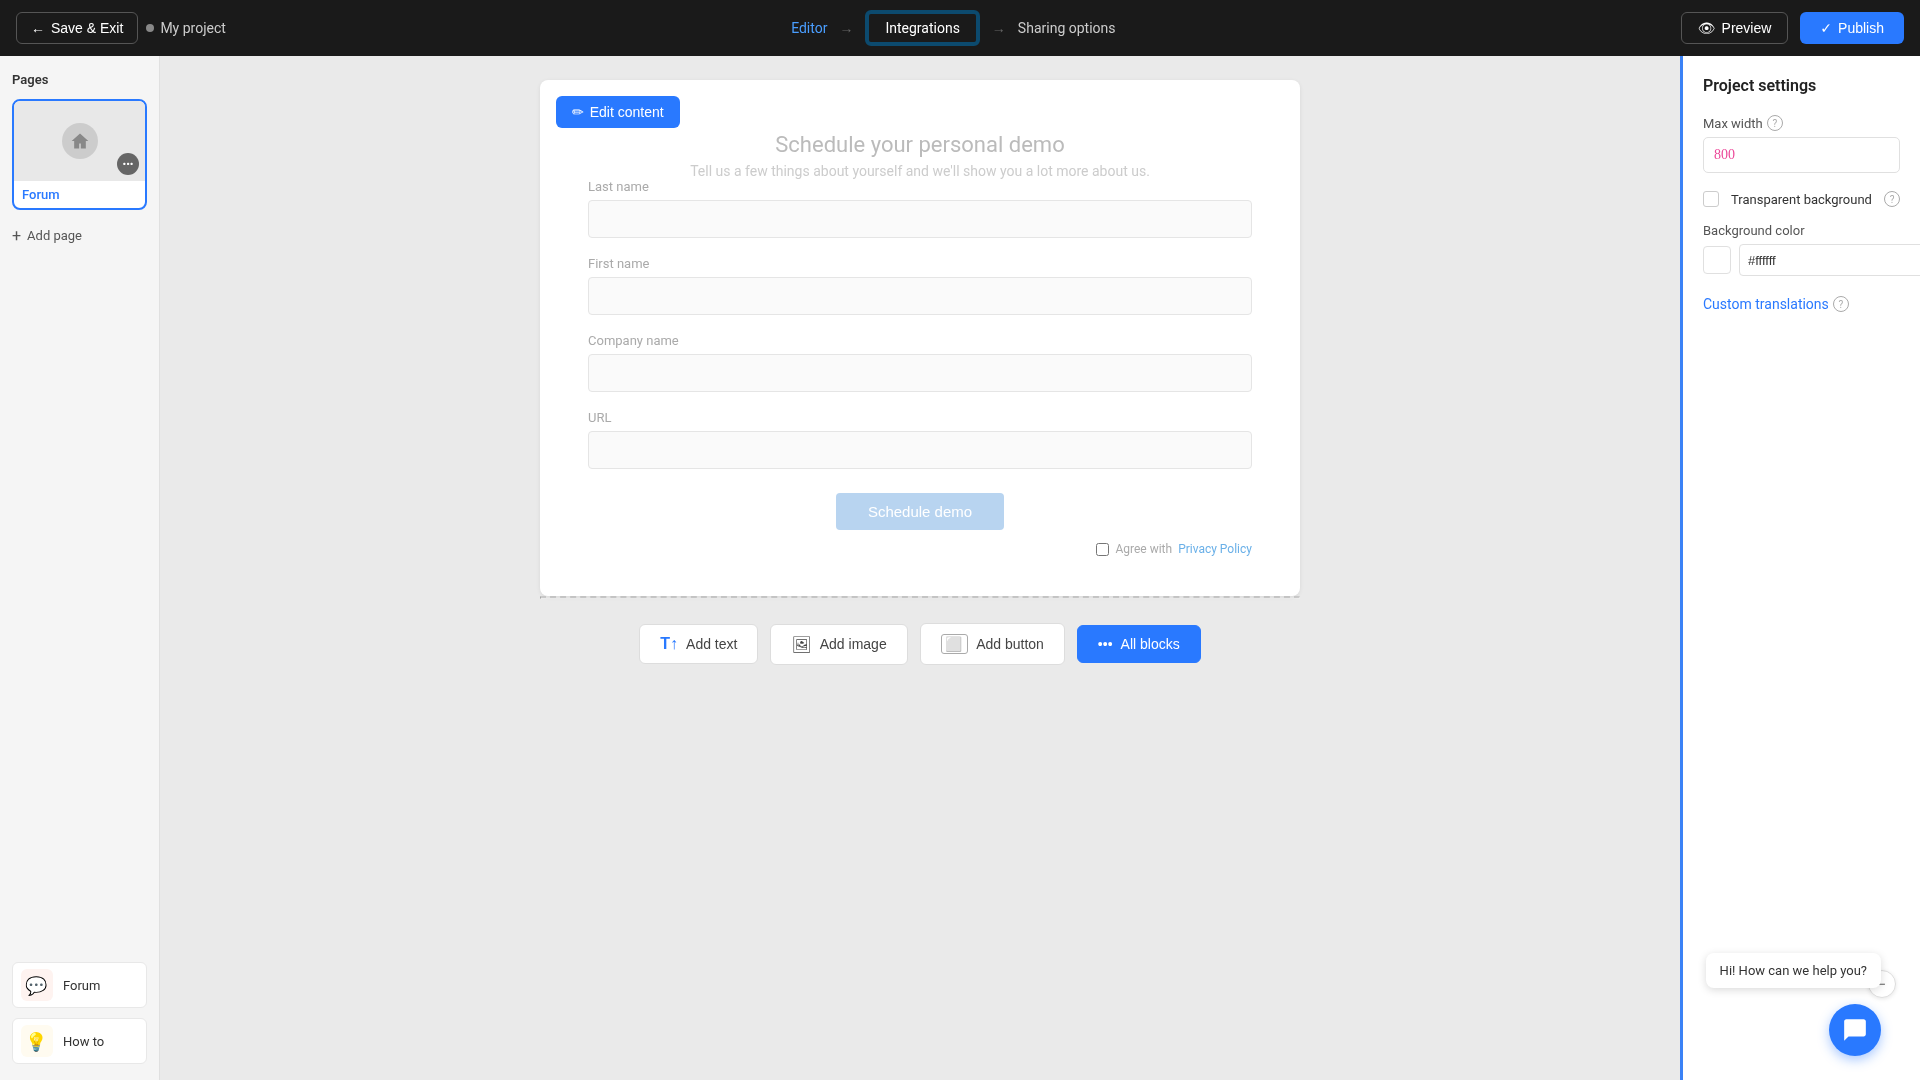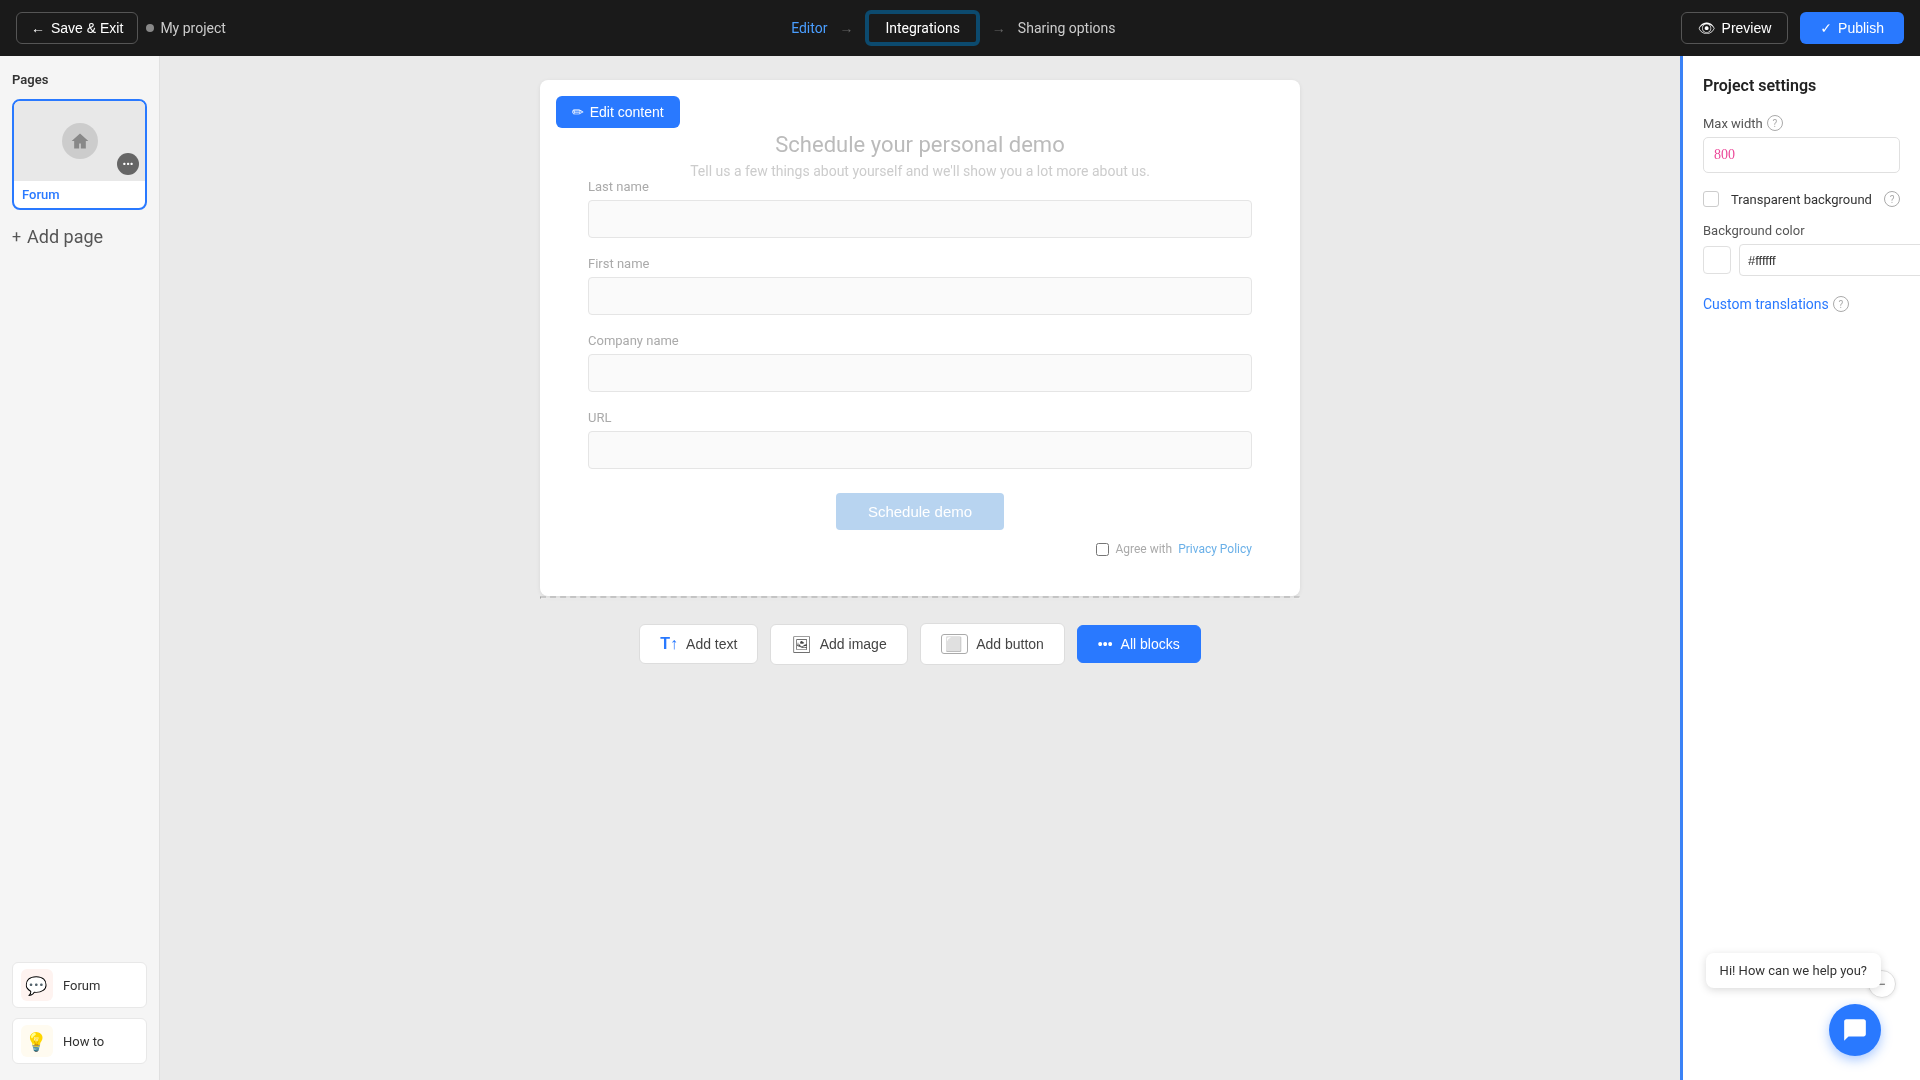--- a/index.html
+++ b/index.html
@@ -168,21 +168,21 @@
         </div>
         <div class="page-more">
           <span style="color:#fff; font-size:11px;">•••</span>
         </div>
       </div>
       <div class="page-card-label">Forum</div>
     </div>
 
     <div class="add-page">
       <span style="font-size:16px; color:#555;">+</span>
-      <span style="font-size:18px; color:#555;">Add page</span>
+      <span style="font-size:13px; color:#555;">Add page</span>
     </div>
 
     <div class="sidebar-bottom">
       <div class="sidebar-link">
         <div class="sidebar-link-icon" style="background:#fef3f0; color:#e55;">💬</div>
         <span class="sidebar-link-text">Forum</span>
       </div>
       <div class="sidebar-link">
         <div class="sidebar-link-icon" style="background:#fffbf0; color:#f90;">💡</div>
         <span class="sidebar-link-text">How to</span>

